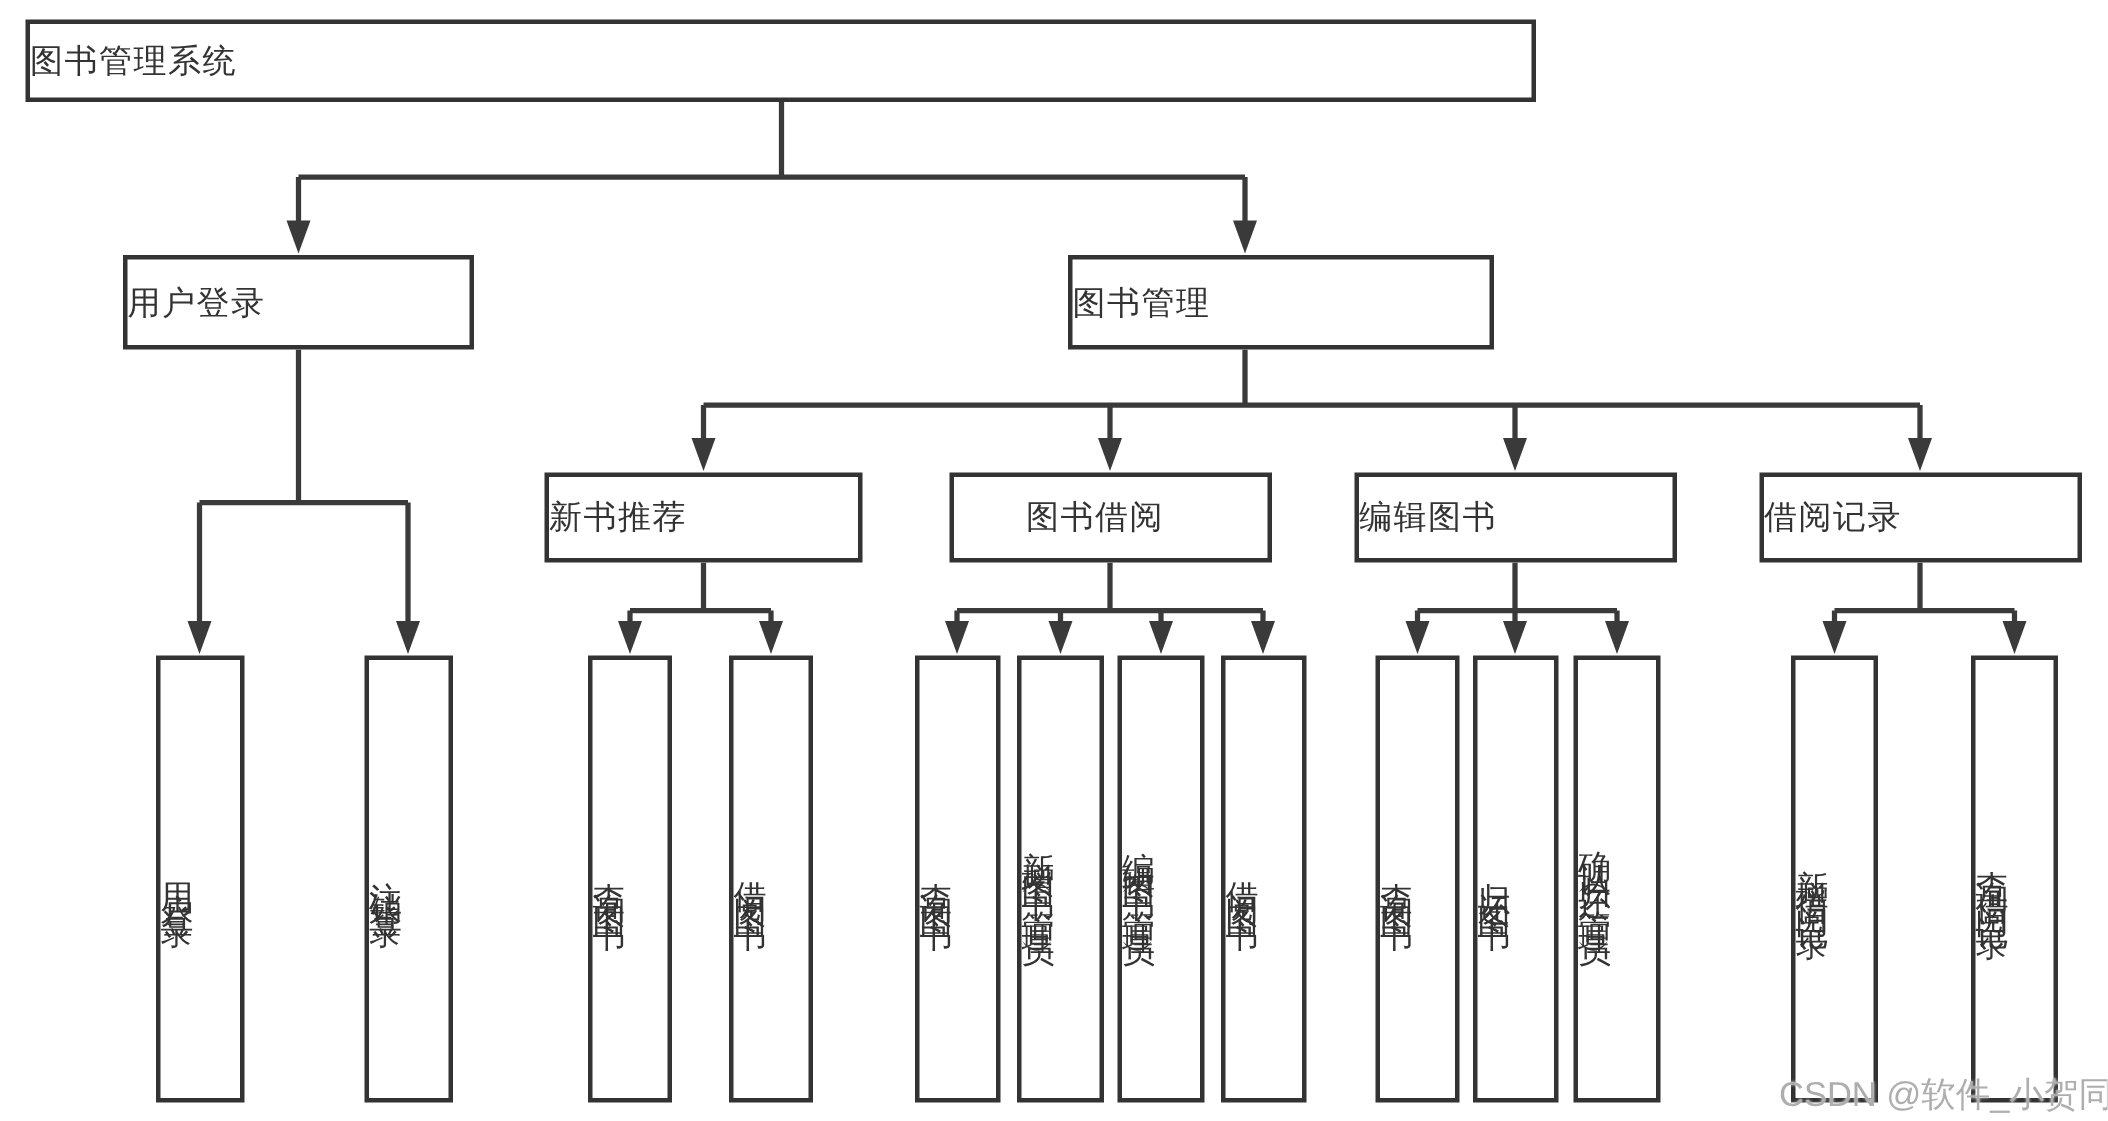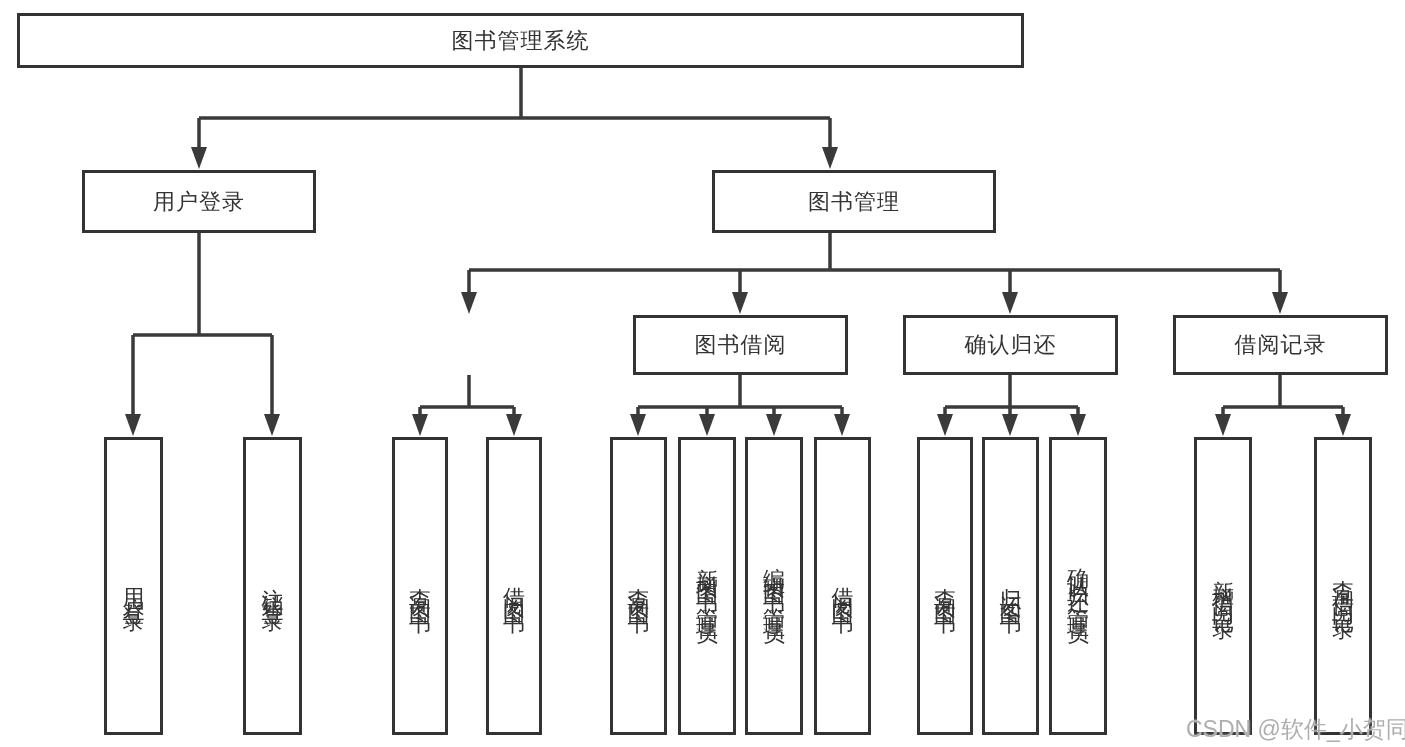--- a/index.html
+++ b/index.html
@@ -9,21 +9,21 @@
     font-family: "Liberation Sans", "DejaVu Sans", sans-serif;
     position: relative; overflow: hidden;
   }
   .stage { position: relative; width: 1405px; height: 747px; background: #ffffff; }
   svg.wires { position: absolute; left: 0; top: 0; width: 1405px; height: 747px; }
   .node {
     position: absolute;
     border: 3px solid #333333;
     background: #ffffff;
     color: #333333;
-    display: flex; align-items: center; justify-content: center;
+    display: flex; align-items: center; justify-content: flex-start;
     font-size: 22px;
     z-index: 2;
   }
   .node.h span { white-space: nowrap; letter-spacing: 1px; }
   .node.v span {
     writing-mode: vertical-rl;
     text-orientation: mixed;
     letter-spacing: 8px;
     line-height: 1;
     white-space: nowrap;
@@ -76,25 +76,28 @@
     <span>图书管理系统</span>
   </div>
 
   <div class="node h" style="left:82px; top:170px; width:234px; height:63px;">
     <span>用户登录</span>
   </div>
   <div class="node h" style="left:712px; top:170px; width:284px; height:63px;">
     <span>图书管理</span>
   </div>
 
-  <div class="node h" style="left:633px; top:315px; width:215px; height:60px;">
+  <div class="node h" style="left:363px; top:315px; width:212px; height:60px;">
+    <span>新书推荐</span>
+  </div>
+  <div class="node h" style="left:633px; top:315px; width:215px; height:60px;padding-left:48px;">
     <span>图书借阅</span>
   </div>
   <div class="node h" style="left:903px; top:315px; width:215px; height:60px;">
-    <span>确认归还</span>
+    <span>编辑图书</span>
   </div>
   <div class="node h" style="left:1173px; top:315px; width:215px; height:60px;">
     <span>借阅记录</span>
   </div>
 
   <div class="node v" style="left:104px; top:437px; width:59px; height:298px;">
     <span>用户登录</span>
   </div>
   <div class="node v" style="left:243px; top:437px; width:59px; height:298px;">
     <span>注销登录</span>

